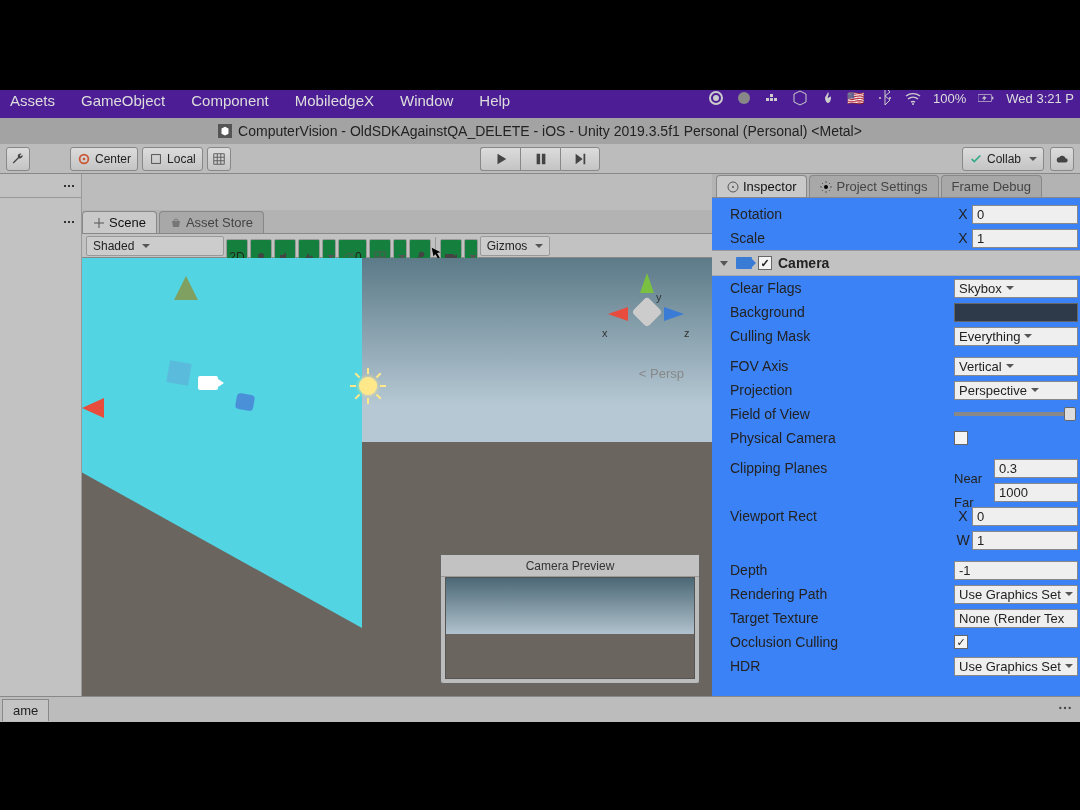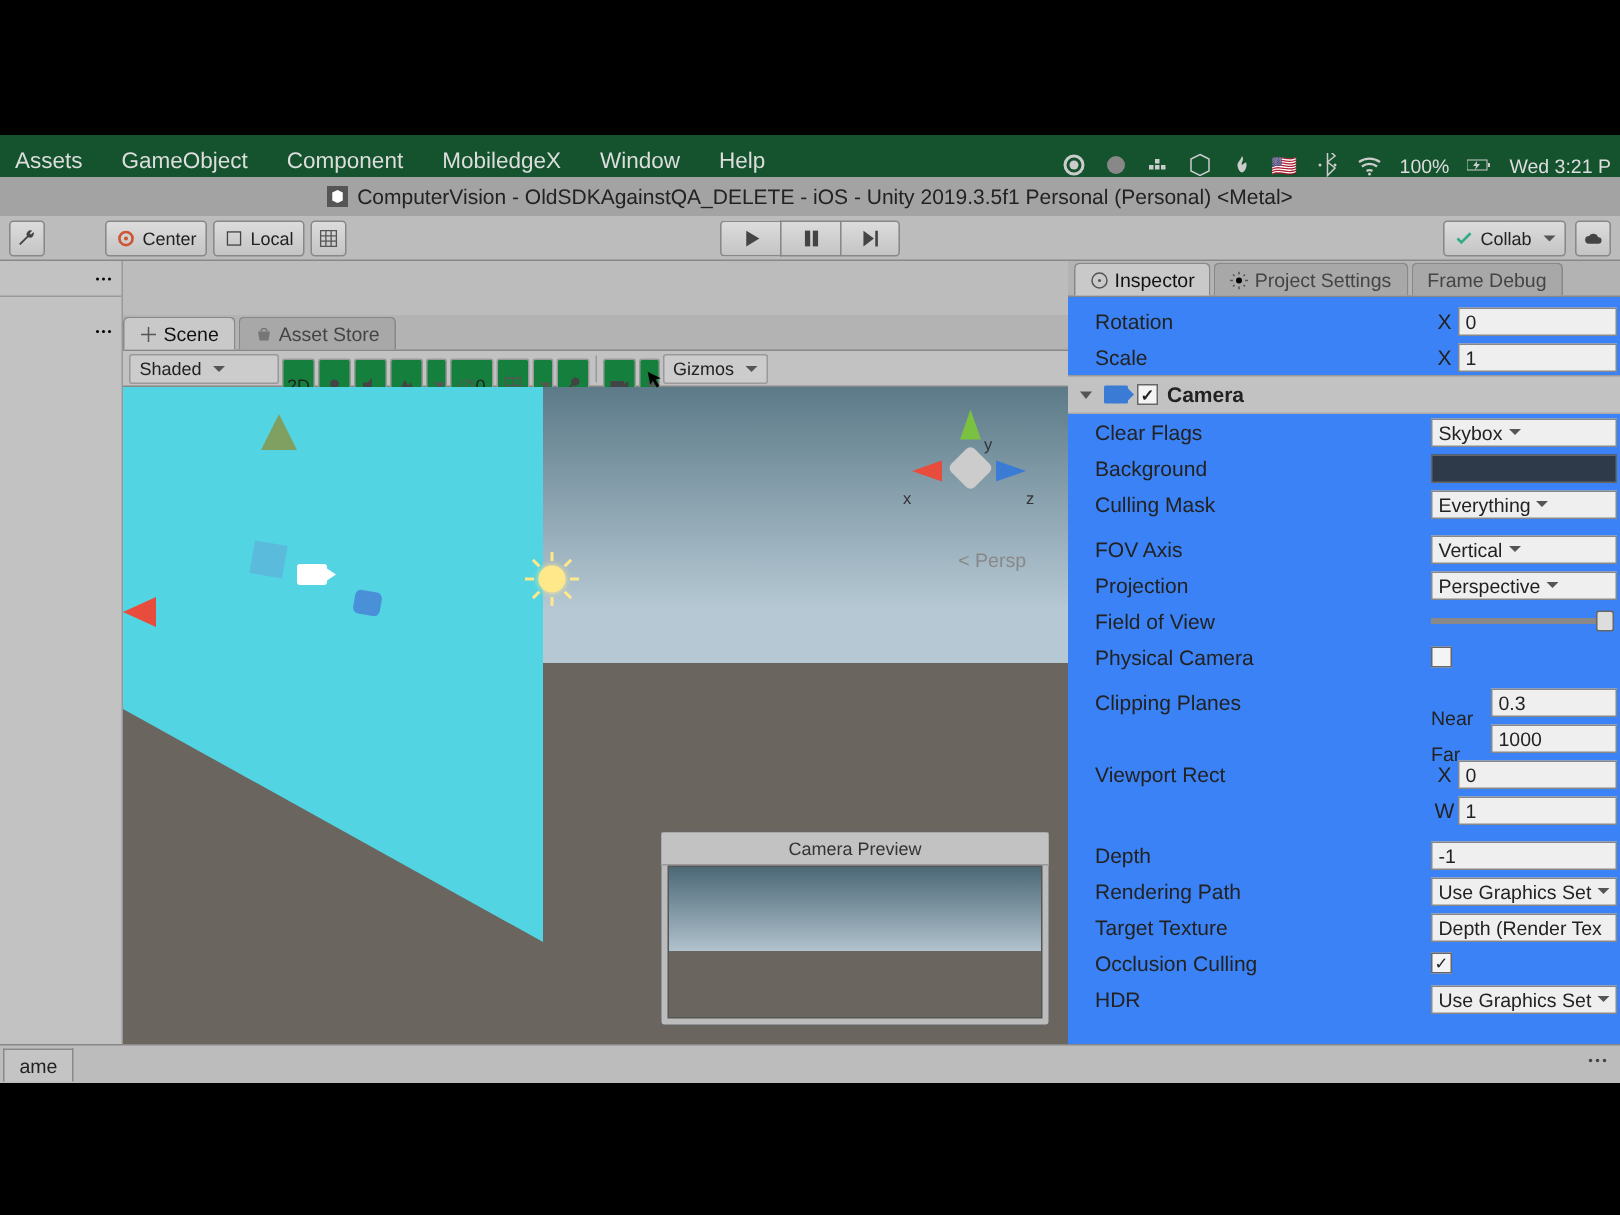--- a/index.html
+++ b/index.html
@@ -1,18 +1,18 @@
 <!DOCTYPE html>
 <html><head>
 <meta charset="utf-8">
 <style>
   * { box-sizing: border-box; margin: 0; padding: 0; font-family: -apple-system, "Helvetica Neue", Arial, sans-serif; }
   body { background: #000; width: 1080px; height: 810px; overflow: hidden; position: relative; color: #222; }
   .hidden-top { height: 90px; background: #000; }
-  .menubar { height: 28px; background: #14532d; color: #ddd; display: flex; align-items: flex-end; font-size: 15px; padding: 0 6px; justify-content: space-between; }
+  .menubar { height: 28px; background: #4c1d95; color: #ddd; display: flex; align-items: flex-start; font-size: 15px; padding: 0 6px; justify-content: space-between; }
   .menubar-left { display: flex; gap: 18px; }
   .menubar-item { padding: 2px 4px; cursor: default; }
   .menubar-right { display: flex; gap: 12px; align-items: center; }
   .menubar-right svg { width: 16px; height: 16px; fill: #ccc; }
   .titlebar { height: 26px; background: #a3a3a3; display: flex; align-items: center; justify-content: center; font-size: 14px; color: #222; position: relative; }
   .titlebar .icon { width: 14px; height: 14px; margin-right: 6px; }
   .toolbar { height: 30px; background: #bcbcbc; display: flex; align-items: center; padding: 0 6px; gap: 4px; border-bottom: 1px solid #888; position: relative; }
   .btn { height: 24px; border: 1px solid #888; background: linear-gradient(#dcdcdc,#c4c4c4); border-radius: 3px; display: inline-flex; align-items: center; padding: 0 6px; font-size: 12px; color: #222; gap: 4px; }
   .btn-sm { padding: 0 4px; }
   .toolbar-center { position: absolute; left: 50%; transform: translateX(-50%); display: flex; gap: 0; }
@@ -245,21 +245,21 @@
         </span>
       <span class="tab">
         <svg viewBox="0 0 12 12">
             <path d="M2 4h8l-1 6H3z" fill="#777"></path>
             <path d="M4 4a2 2 0 014 0" fill="none" stroke="#777"></path>
           </svg>
         <span>Asset Store</span>
         </span>
     </div>
     <div class="scene-toolbar">
-      <span class="sel dropdown-caret" style="width:100px;">
+      <span class="sel dropdown-caret" style="width:138px;">
           <span>Shaded</span>
         </span>
       <span class="tiny">2D</span>
       <span class="tiny">
           <svg class="icon" viewBox="0 0 14 14">
             <circle cx="7" cy="6" r="3"></circle>
             <rect x="5" y="9" width="4" height="3"></rect>
           </svg>
         </span>
       <span class="tiny">
@@ -442,21 +442,21 @@
       <div class="insp-row">
           <span class="insp-label">Depth</span>
           <span class="insp-field">-1</span>
         </div>
       <div class="insp-row">
           <span class="insp-label">Rendering Path</span>
           <span class="insp-field dropdown-caret">Use Graphics Set</span>
         </div>
       <div class="insp-row">
           <span class="insp-label">Target Texture</span>
-          <span class="insp-field">Depth (Render Tex</span>
+          <span class="insp-field">None (Render Tex</span>
         </div>
       <div class="insp-row">
           <span class="insp-label">Occlusion Culling</span>
           <span class="chk">✓</span>
         </div>
       <div class="insp-row">
           <span class="insp-label">HDR</span>
           <span class="insp-field dropdown-caret">Use Graphics Set</span>
         </div>
     </div>

